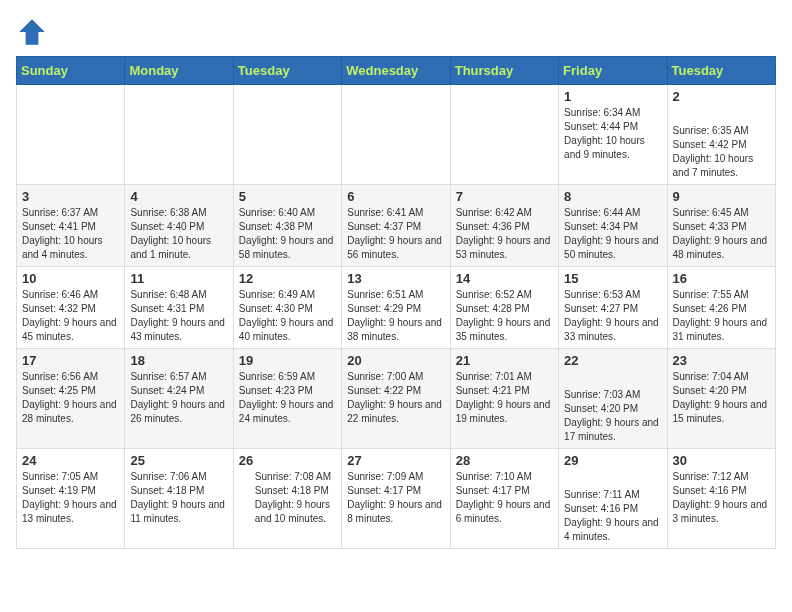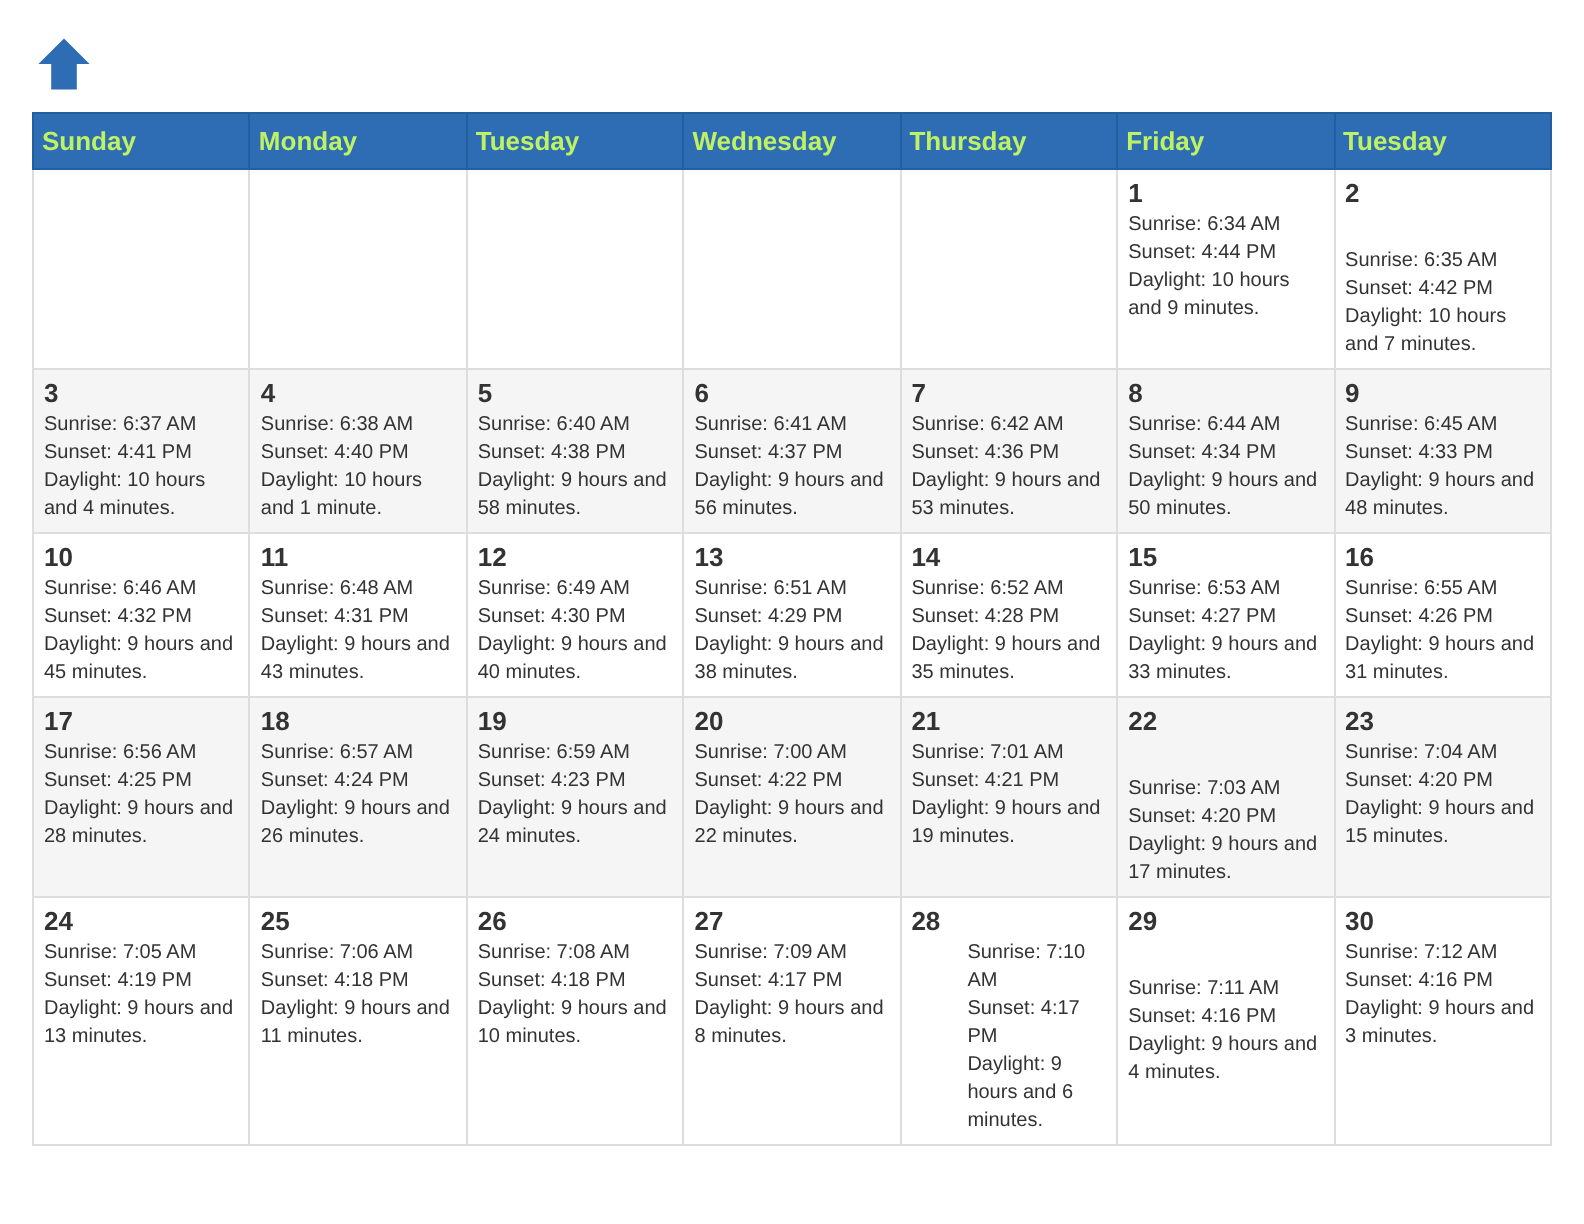--- a/index.html
+++ b/index.html
@@ -222,21 +222,21 @@
 Daylight: 9 hours and 35 minutes.</div>
         </td>
         <td>
           <span class="day-number">15</span>
           <div class="day-detail" style="white-space: pre-line;">Sunrise: 6:53 AM
 Sunset: 4:27 PM
 Daylight: 9 hours and 33 minutes.</div>
         </td>
         <td>
           <span class="day-number">16</span>
-          <div class="day-detail" style="white-space: pre-line;">Sunrise: 6:55 AM
+          <div class="day-detail" style="white-space: pre-line;">Sunrise: 7:55 AM
 Sunset: 4:26 PM
 Daylight: 9 hours and 31 minutes.</div>
         </td>
       </tr>
       <tr>
         <td>
           <span class="day-number">17</span>
           <div class="day-detail" style="white-space: pre-line;">Sunrise: 6:56 AM
 Sunset: 4:25 PM
 Daylight: 9 hours and 28 minutes.</div>
@@ -286,33 +286,33 @@
 Daylight: 9 hours and 13 minutes.</div>
         </td>
         <td>
           <span class="day-number">25</span>
           <div class="day-detail" style="white-space: pre-line;">Sunrise: 7:06 AM
 Sunset: 4:18 PM
 Daylight: 9 hours and 11 minutes.</div>
         </td>
         <td>
           <span class="day-number">26</span>
-          <div class="day-detail" style="white-space: pre-line;">Sunrise: 7:08 AM
+          <div class="day-detail" style="white-space: pre-line; margin-left: 16px;">Sunrise: 7:08 AM
 Sunset: 4:18 PM
 Daylight: 9 hours and 10 minutes.</div>
         </td>
         <td>
           <span class="day-number">27</span>
           <div class="day-detail" style="white-space: pre-line;">Sunrise: 7:09 AM
 Sunset: 4:17 PM
 Daylight: 9 hours and 8 minutes.</div>
         </td>
         <td>
           <span class="day-number">28</span>
-          <div class="day-detail" style="white-space: pre-line; margin-left: 28px;">Sunrise: 7:10 AM
+          <div class="day-detail" style="white-space: pre-line;">Sunrise: 7:10 AM
 Sunset: 4:17 PM
 Daylight: 9 hours and 6 minutes.</div>
         </td>
         <td>
           <span class="day-number">29</span>
           <div class="day-detail" style="white-space: pre-line; margin-top: 20px;">Sunrise: 7:11 AM
 Sunset: 4:16 PM
 Daylight: 9 hours and 4 minutes.</div>
         </td>
         <td>

